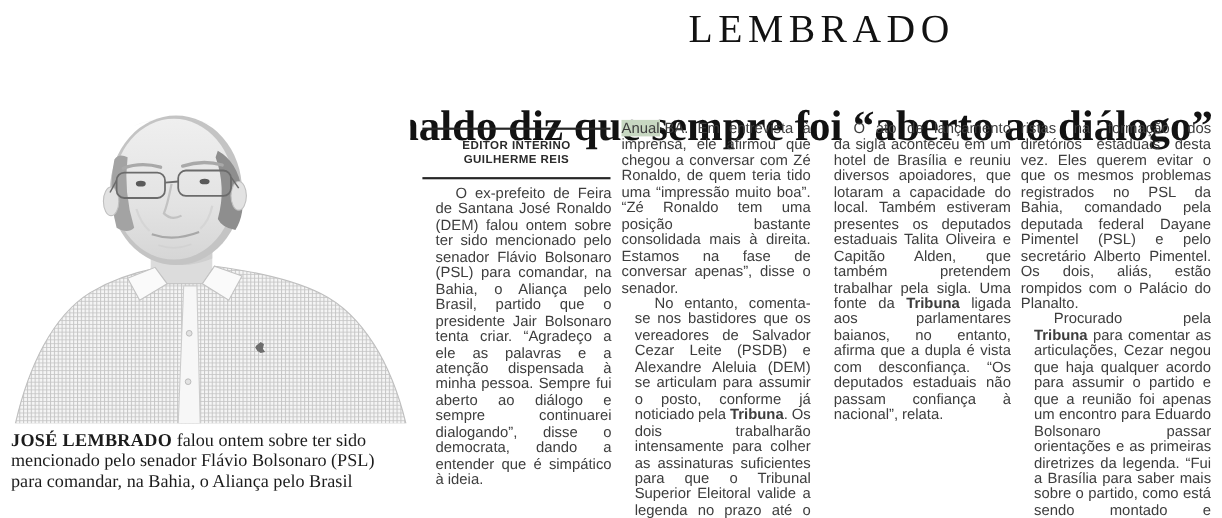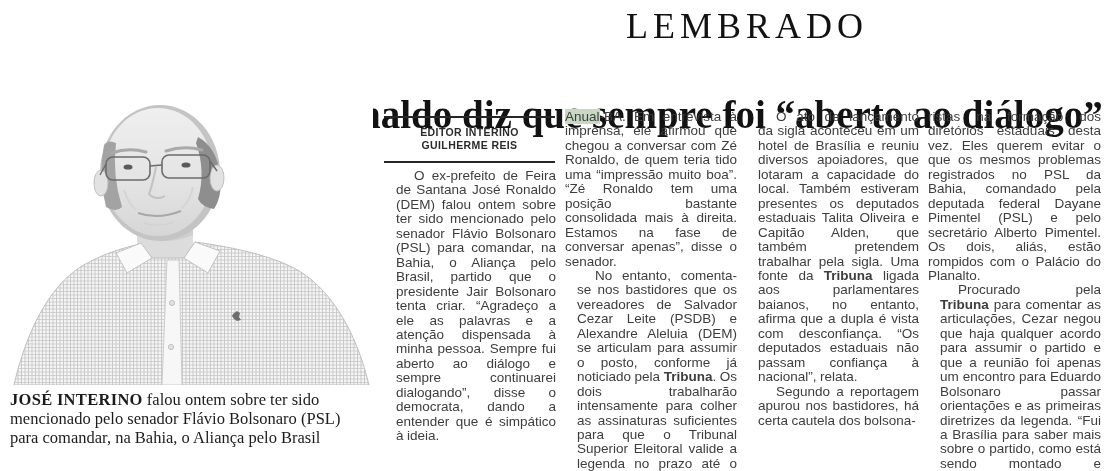--- a/index.html
+++ b/index.html
@@ -113,34 +113,33 @@
     <path d="M156 72 Q152 92 149 99 Q156 106 165 101" stroke="#c2c2c2" stroke-width="2" fill="none"></path>
 
     <path d="M138 118 Q158 125 181 116" stroke="#a8a8a8" stroke-width="2" fill="none"></path>
     <path d="M144 128 Q159 133 174 127" stroke="#d2d2d2" stroke-width="1.5" fill="none"></path>
 
     <path d="M124 95 Q128 108 136 115" stroke="#d5d5d5" stroke-width="2" fill="none"></path>
     <path d="M193 92 Q190 106 182 113" stroke="#d5d5d5" stroke-width="2" fill="none"></path>
   </svg>
 </div>
 
-<p class="caption"><span class="lead">JOSÉ INTERINO</span><span> falou ontem sobre ter sido mencionado pelo senador Flávio Bolsonaro (PSL) para comandar, na Bahia, o Aliança pelo Brasil</span></p>
+<p class="caption"><span class="lead">JOSÉ LEMBRADO</span><span> falou ontem sobre ter sido mencionado pelo senador Flávio Bolsonaro (PSL) para comandar, na Bahia, o Aliança pelo Brasil</span></p>
 
 <div class="byline-box">
   <div class="by">EDITOR INTERINO</div>
   <div class="by">GUILHERME REIS</div>
 </div>
 
 <div class="col col-1">
     <p class="para indent"><span>O ex-prefeito de Feira de Santana José Ronaldo (DEM) falou ontem sobre ter sido mencionado pelo senador Flávio Bolsonaro (PSL) para comandar, na Bahia, o Aliança pelo Brasil, partido que o presidente Jair Bolsonaro tenta criar. “Agradeço a ele as palavras e a atenção dispensada à minha pessoa. Sempre fui aberto ao diálogo e sempre continuarei dialogando”, disse o democrata, dando a entender que é simpático à ideia.</span></p>
   </div>
 <div class="col col-2">
     <p class="para"><span class="hl">Anual</span><span>-BA. Em entrevista à imprensa, ele afirmou que chegou a conversar com Zé Ronaldo, de quem teria tido uma “impressão muito boa”. “Zé Ronaldo tem uma posição bastante consolidada mais à direita. Estamos na fase de conversar apenas”, disse o senador.</span></p>
     <p class="para indent"><span>No entanto, comenta-se nos bastidores que os vereadores de Salvador Cezar Leite (PSDB) e Alexandre Aleluia (DEM) se articulam para assumir o posto, conforme já noticiado pela </span><span class="b">Tribuna</span><span>. Os dois trabalharão intensamente para colher as assinaturas suficientes para que o Tribunal Superior Eleitoral valide a legenda no prazo até o próximo pleito. Os edis, inclusive, viajaram para</span></p>
   </div>
 <div class="col col-3">
     <p class="para indent"><span>O ato de lançamento da sigla aconteceu em um hotel de Brasília e reuniu diversos apoiadores, que lotaram a capacidade do local. Também estiveram presentes os deputados estaduais Talita Oliveira e Capitão Alden, que também pretendem trabalhar pela sigla. Uma fonte da </span><span class="b">Tribuna</span><span> ligada aos parlamentares baianos, no entanto, afirma que a dupla é vista com desconfiança. “Os deputados estaduais não passam confiança à nacional”, relata.</span></p>
-    <p class="para indent"><span>Segundo a reportagem apurou nos bastidores, há certa cautela dos bolsona-</span></p>
   </div>
 <div class="col col-4">
     <p class="para"><span>ristas na formação dos diretórios estaduais desta vez. Eles querem evitar o que os mesmos problemas registrados no PSL da Bahia, comandado pela deputada federal Dayane Pimentel (PSL) e pelo secretário Alberto Pimentel. Os dois, aliás, estão rompidos com o Palácio do Planalto.</span></p>
     <p class="para indent"><span>Procurado pela </span><span class="b">Tribuna</span><span> para comentar as articulações, Cezar negou que haja qualquer acordo para assumir o partido e que a reunião foi apenas um encontro para Eduardo Bolsonaro passar orientações e as primeiras diretrizes da legenda. “Fui a Brasília para saber mais sobre o partido, como está sendo montado e organizado”.</span></p>
   </div>
 
 </body></html>

